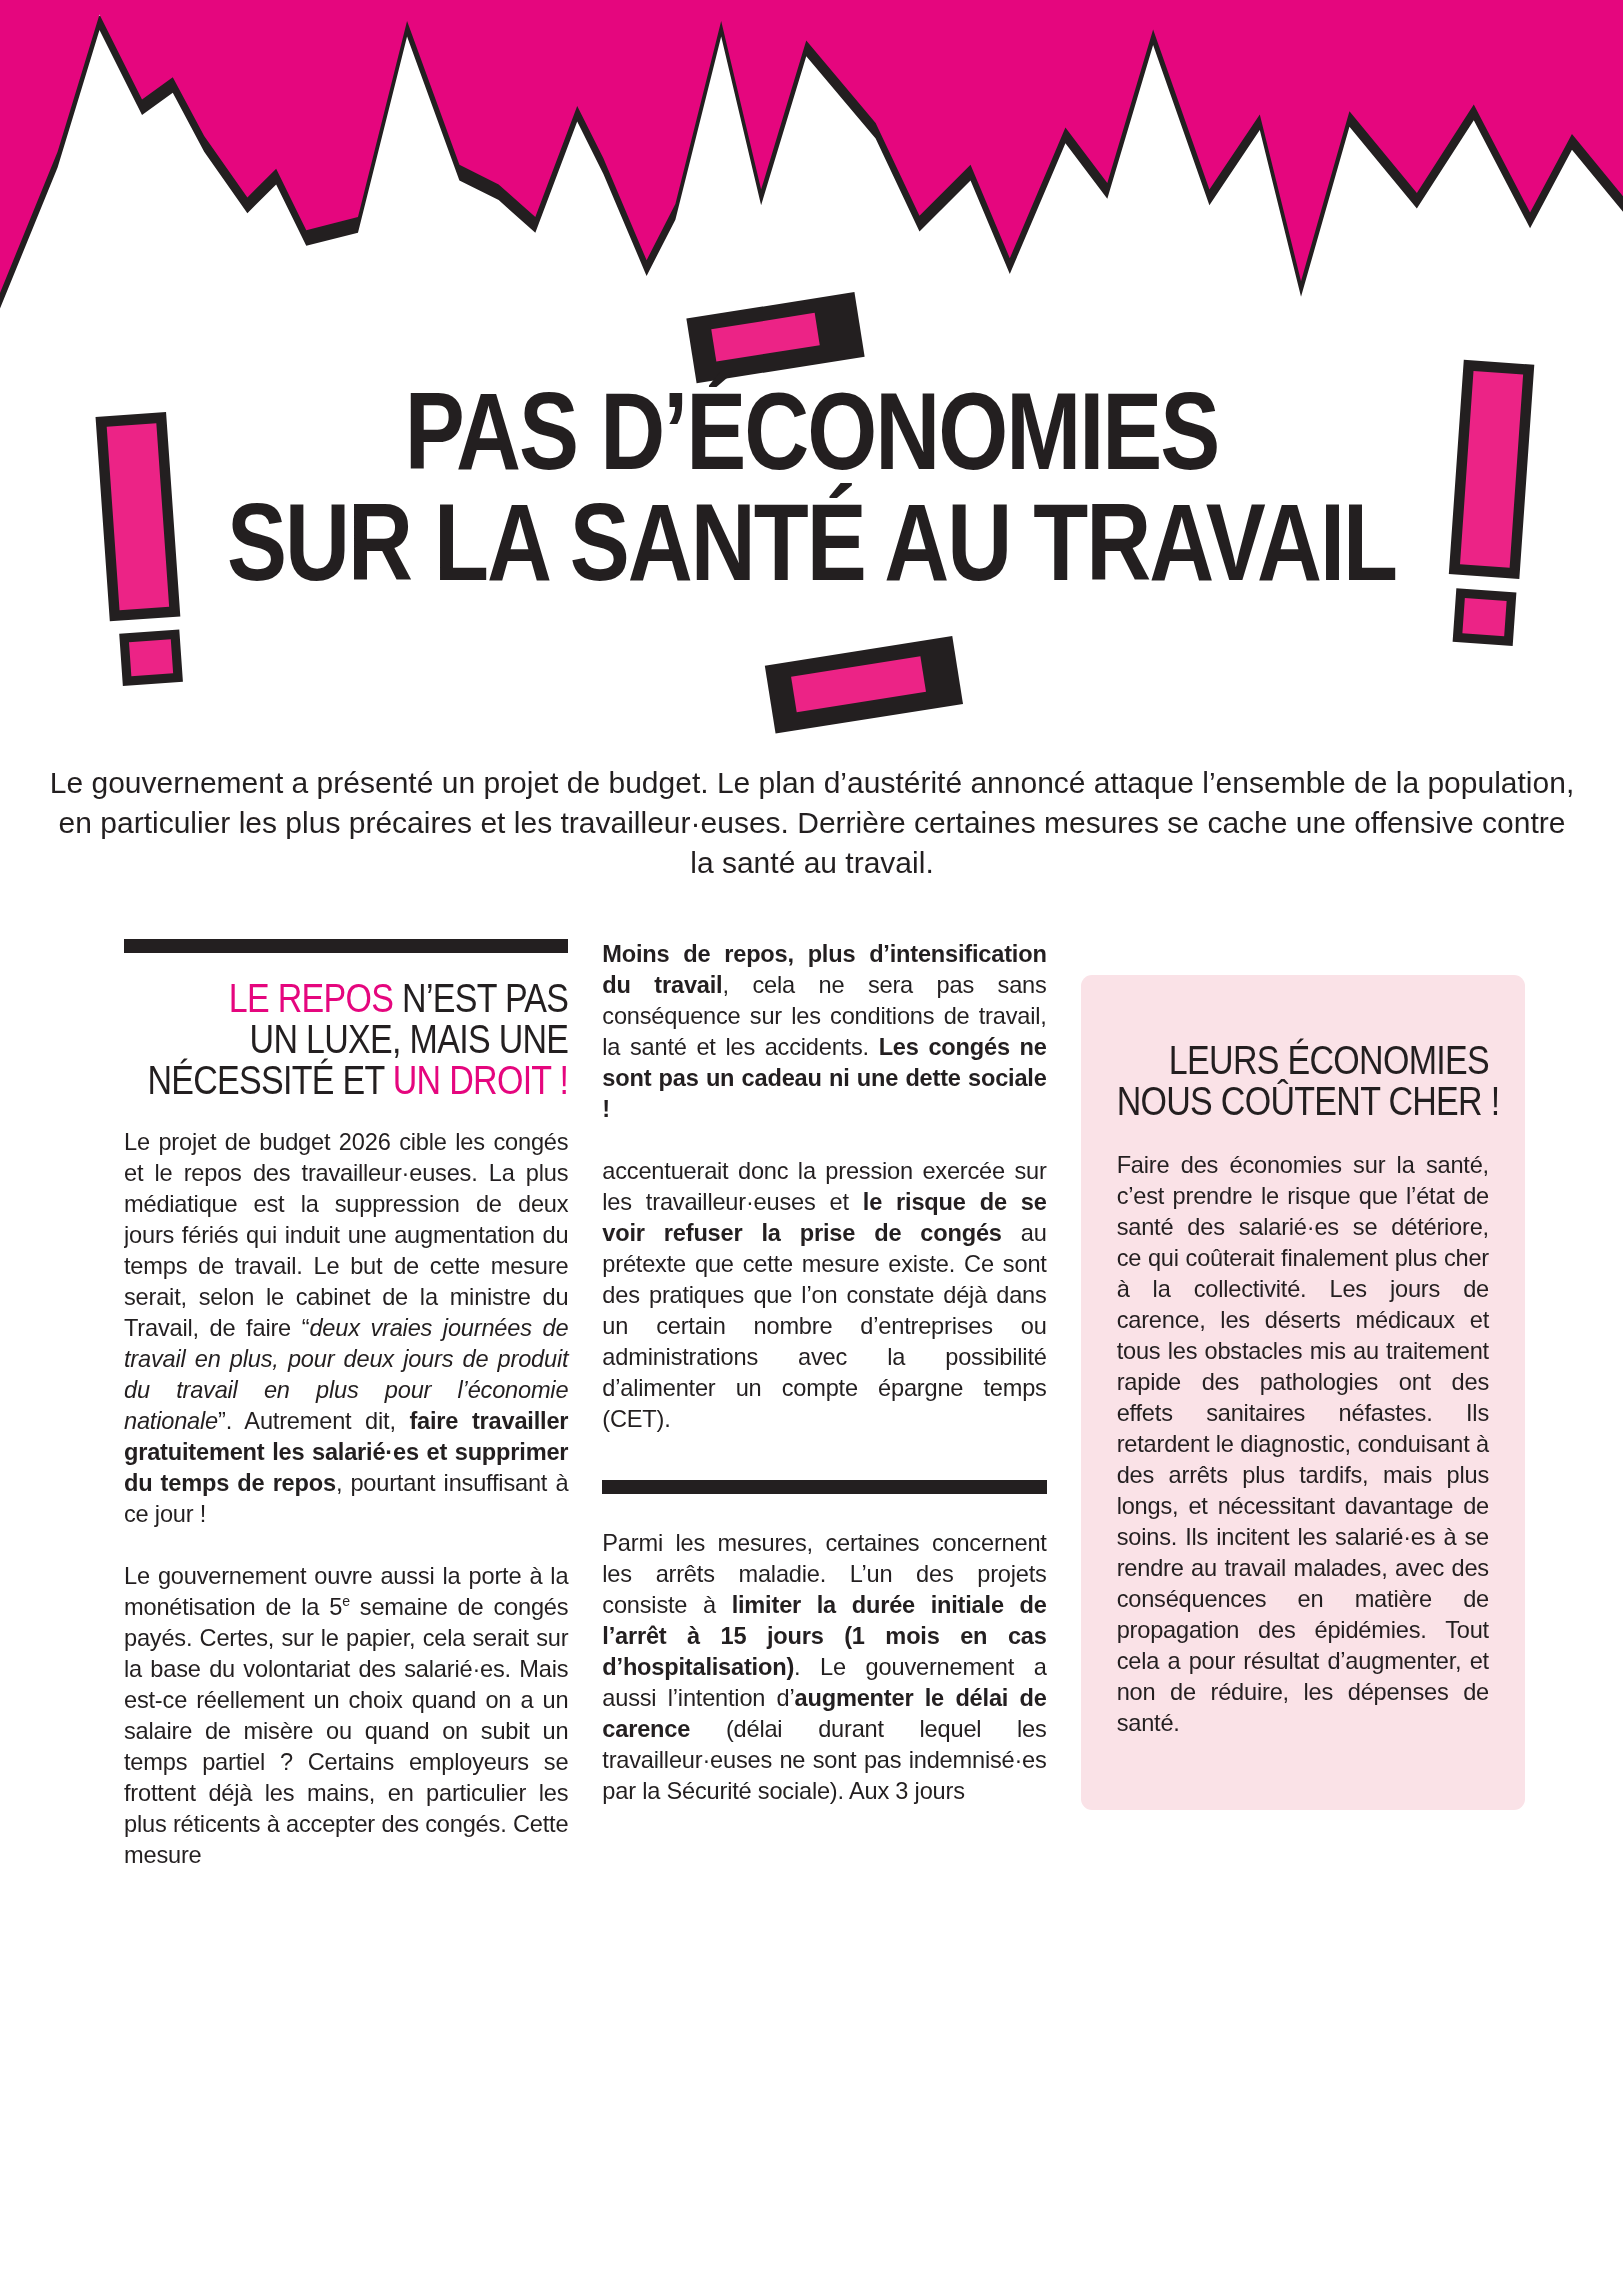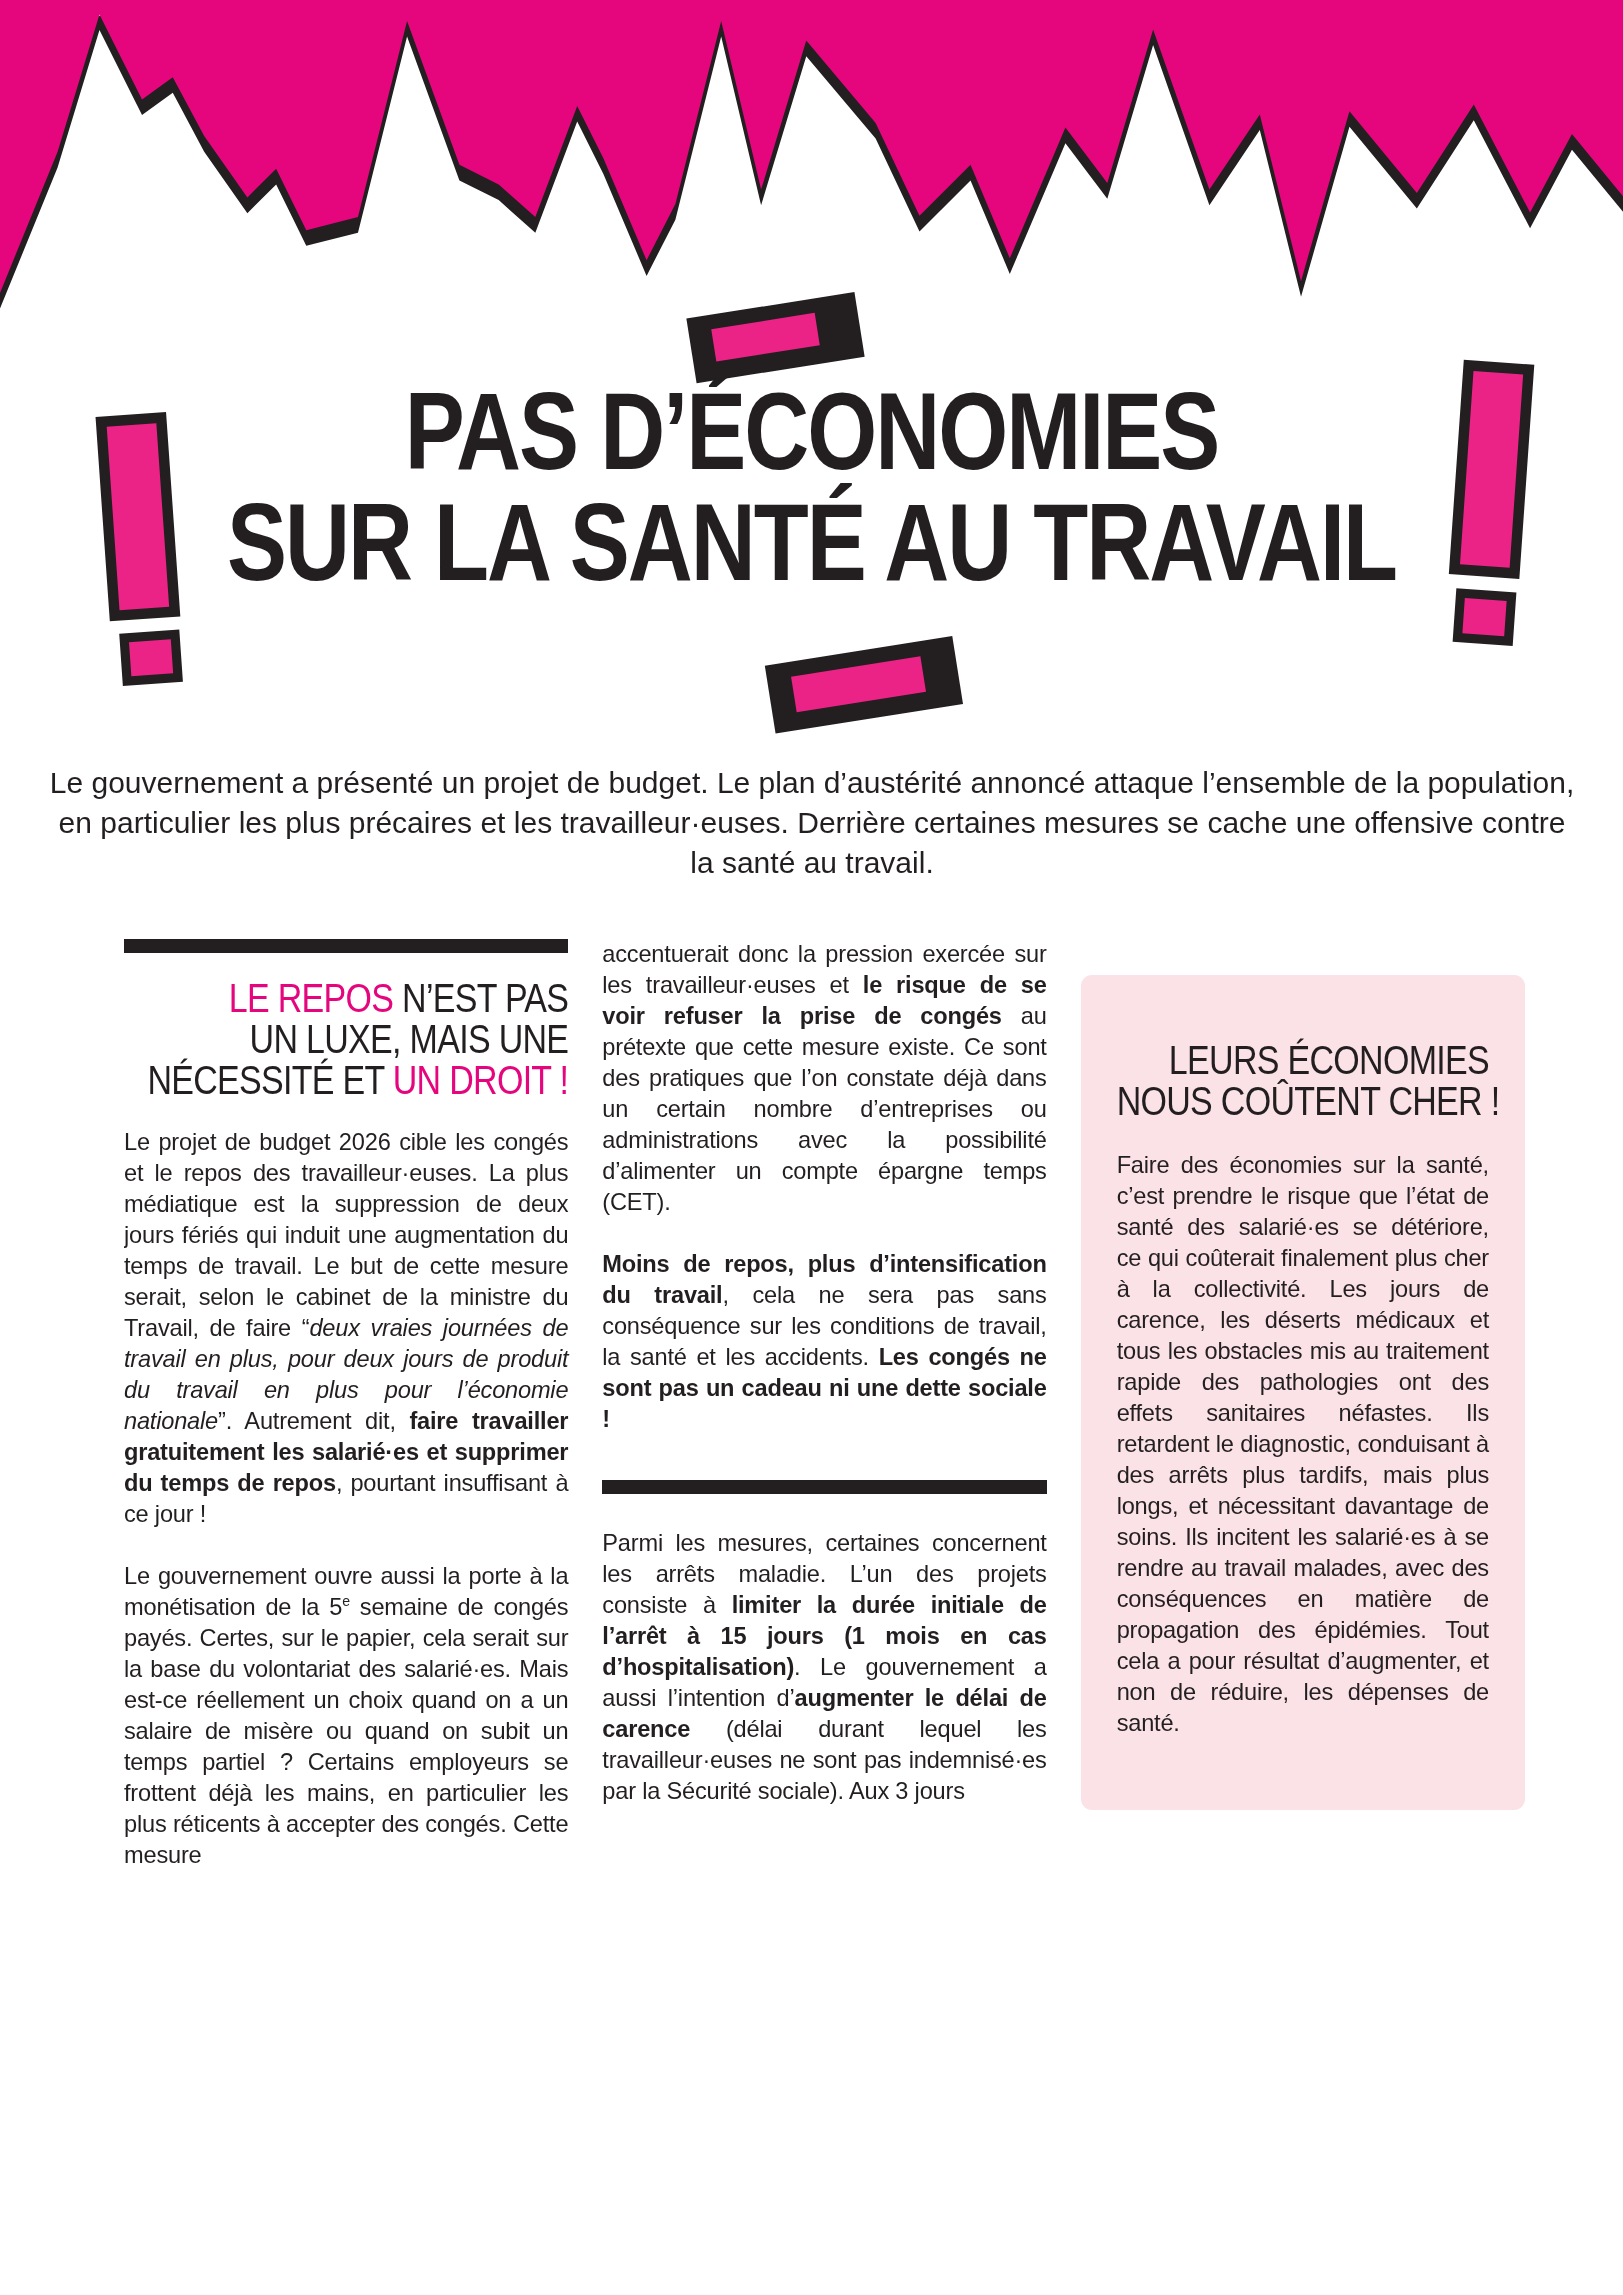--- a/index.html
+++ b/index.html
@@ -169,22 +169,22 @@
       <div class="display heading-gap">
         <span class="line"><span class="pink">LE REPOS </span><span>N’EST PAS</span></span>
         <span class="line"><span>UN LUXE, MAIS UNE</span></span>
         <span class="line"><span>NÉCESSITÉ ET </span><span class="pink">UN DROIT !</span></span>
       </div>
       <p><span>Le projet de budget 2026 cible les congés et le repos des travailleur·euses. La plus médiatique est la suppression de deux jours fériés qui induit une augmentation du temps de travail. Le but de cette mesure serait, selon le cabinet de la ministre du Travail, de faire “</span><span class="i">deux vraies journées de travail en plus, pour deux jours de produit du travail en plus pour l’économie nationale</span><span>”. Autrement dit, </span><span class="b">faire travailler gratuitement les salarié·es et supprimer du temps de repos</span><span>, pourtant insuffisant à ce jour !</span></p>
       <p><span>Le gouvernement ouvre aussi la porte à la monétisation de la 5</span><span class="sup">e</span><span> semaine de congés payés. Certes, sur le papier, cela serait sur la base du volontariat des salarié·es. Mais est-ce réellement un choix quand on a un salaire de misère ou quand on subit un temps partiel ? Certains employeurs se frottent déjà les mains, en particulier les plus réticents à accepter des congés. Cette mesure</span></p>
     </div>
 
     <div class="col">
+      <p><span class="b">Moins de repos, plus d’intensification du travail</span><span>, cela ne sera pas sans conséquence sur les conditions de travail, la santé et les accidents. </span><span class="b">Les congés ne sont pas un cadeau ni une dette sociale !</span></p>
       <p><span>accentuerait donc la pression exercée sur les travailleur·euses et </span><span class="b">le risque de se voir refuser la prise de congés</span><span> au prétexte que cette mesure existe. Ce sont des pratiques que l’on constate déjà dans un certain nombre d’entreprises ou administrations avec la possibilité d’alimenter un compte épargne temps (CET).</span></p>
-      <p><span class="b">Moins de repos, plus d’intensification du travail</span><span>, cela ne sera pas sans conséquence sur les conditions de travail, la santé et les accidents. </span><span class="b">Les congés ne sont pas un cadeau ni une dette sociale !</span></p>
       <div class="rule mid"></div>
       <p><span>Parmi les mesures, certaines concernent les arrêts maladie. L’un des projets consiste à </span><span class="b">limiter la durée initiale de l’arrêt à 15 jours (1 mois en cas d’hospitalisation)</span><span>. Le gouvernement a aussi l’intention d’</span><span class="b">augmenter le délai de carence</span><span> (délai durant lequel les travailleur·euses ne sont pas indemnisé·es par la Sécurité sociale). Aux 3 jours</span></p>
     </div>
 
     <div class="col">
       <div class="pink-box">
         <div class="display">
           <span class="line"><span>LEURS ÉCONOMIES</span></span>
           <span class="line"><span>NOUS COÛTENT CHER !</span></span>
         </div>

